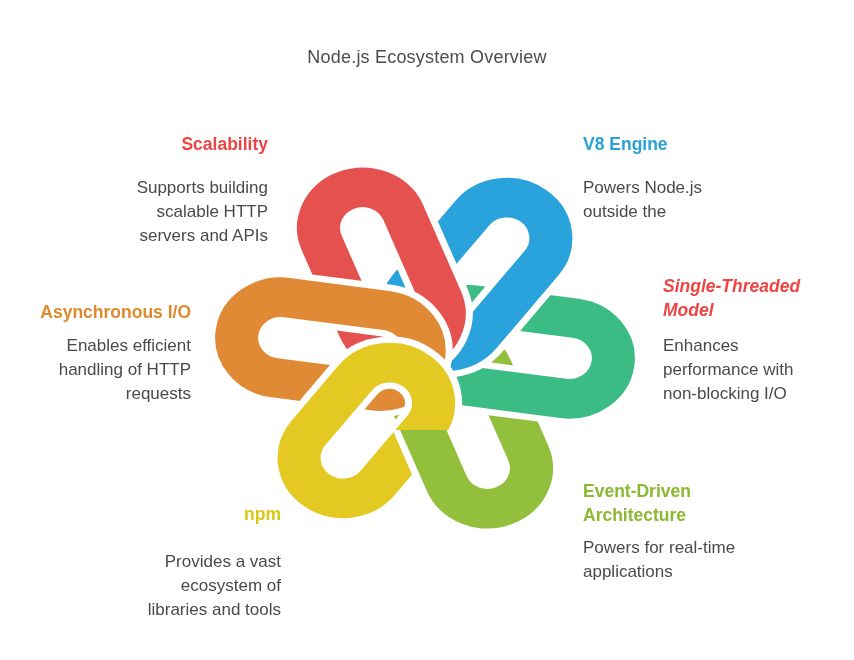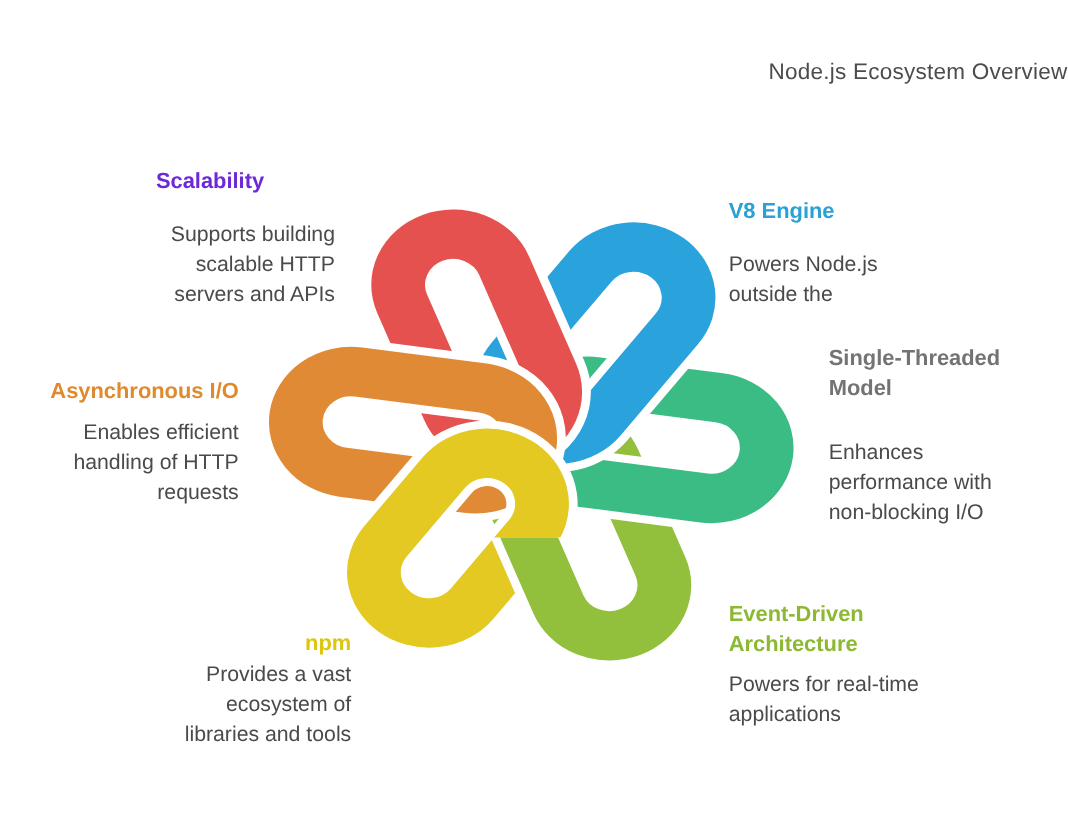--- a/index.html
+++ b/index.html
@@ -3,21 +3,21 @@
 <meta charset="utf-8">
 <style>
   html,body{margin:0;padding:0}
   body{
     width:854px;height:660px;position:relative;overflow:hidden;
     background:#ffffff;
     font-family:"Liberation Sans","DejaVu Sans",sans-serif;
   }
   svg.knot{position:absolute;left:0;top:0}
   .title{
-    position:absolute;left:0;right:0;top:44px;text-align:right;
+    position:absolute;left:0;right:0;top:44px;text-align:center;
     font-size:18px;line-height:26px;color:#4c4c4c;letter-spacing:.2px;
   }
   .sec{position:absolute;font-size:17px;line-height:24px;color:#4a4a4a}
   .sec.right{text-align:right}
   .sec .h{font-weight:bold;font-size:17.5px;line-height:24px}
   .sec .h div,.sec .b div{white-space:nowrap}
   .halo{fill:none;stroke:#ffffff;stroke-width:57}
   .ring{fill:none;stroke-width:43}
 </style>
 </head>
@@ -67,68 +67,68 @@
     <g transform="translate(425,348) scale(1,0.92) rotate(248)">
       <rect class="halo" x="-188.5" y="-35" width="188.5" height="88" rx="44" ry="44" stroke="#ffffff"></rect>
       <rect class="ring" x="-188.5" y="-35" width="188.5" height="88" rx="44" ry="44" stroke="#92bf3c"></rect>
     </g>
   </g>
 </svg>
 
 <div class="title">Node.js Ecosystem Overview</div>
 
 <div class="sec right" style="left:68px;top:132px;width:200px">
-  <div class="h" style="color: #6d28d9; text-align: center;">
+  <div class="h" style="color: #ef4444;">
     <div>Scalability</div>
   </div>
   <div class="b" style="margin-top:20px">
     <div>Supports building</div>
     <div>scalable HTTP</div>
     <div>servers and APIs</div>
   </div>
 </div>
 
 <div class="sec" style="left:583px;top:132px;width:200px">
-  <div class="h" style="color: rgb(41, 160, 214); margin-top: 24px;">
+  <div class="h" style="color: rgb(41, 160, 214);">
     <div>V8 Engine</div>
   </div>
   <div class="b" style="margin-top:20px">
     <div>Powers Node.js</div>
     <div>outside the</div>
   </div>
 </div>
 
 <div class="sec right" style="left:-9px;top:300px;width:200px">
   <div class="h" style="color: rgb(222, 138, 45);">
     <div>Asynchronous I/O</div>
   </div>
   <div class="b" style="margin-top:10px">
     <div>Enables efficient</div>
     <div>handling of HTTP</div>
     <div>requests</div>
   </div>
 </div>
 
 <div class="sec" style="left:663px;top:274px;width:180px">
-  <div class="h" style="color: #737373;">
+  <div class="h" style="color: #ef4444; font-style: italic;">
     <div>Single-Threaded</div>
     <div>Model</div>
   </div>
-  <div class="b" style="margin-top:28px">
+  <div class="b" style="margin-top:12px">
     <div>Enhances</div>
     <div>performance with</div>
     <div>non-blocking I/O</div>
   </div>
 </div>
 
 <div class="sec right" style="left:81px;top:502px;width:200px">
   <div class="h" style="color: rgb(221, 198, 15); text-align: right;">
     <div>npm</div>
   </div>
-  <div class="b" style="margin-top:2px">
+  <div class="b" style="margin-top:24px">
     <div>Provides a vast</div>
     <div>ecosystem of</div>
     <div>libraries and tools</div>
   </div>
 </div>
 
 <div class="sec" style="left:583px;top:479px;width:200px">
   <div class="h" style="color: rgb(140, 184, 50);">
     <div>Event-Driven</div>
     <div>Architecture</div>

